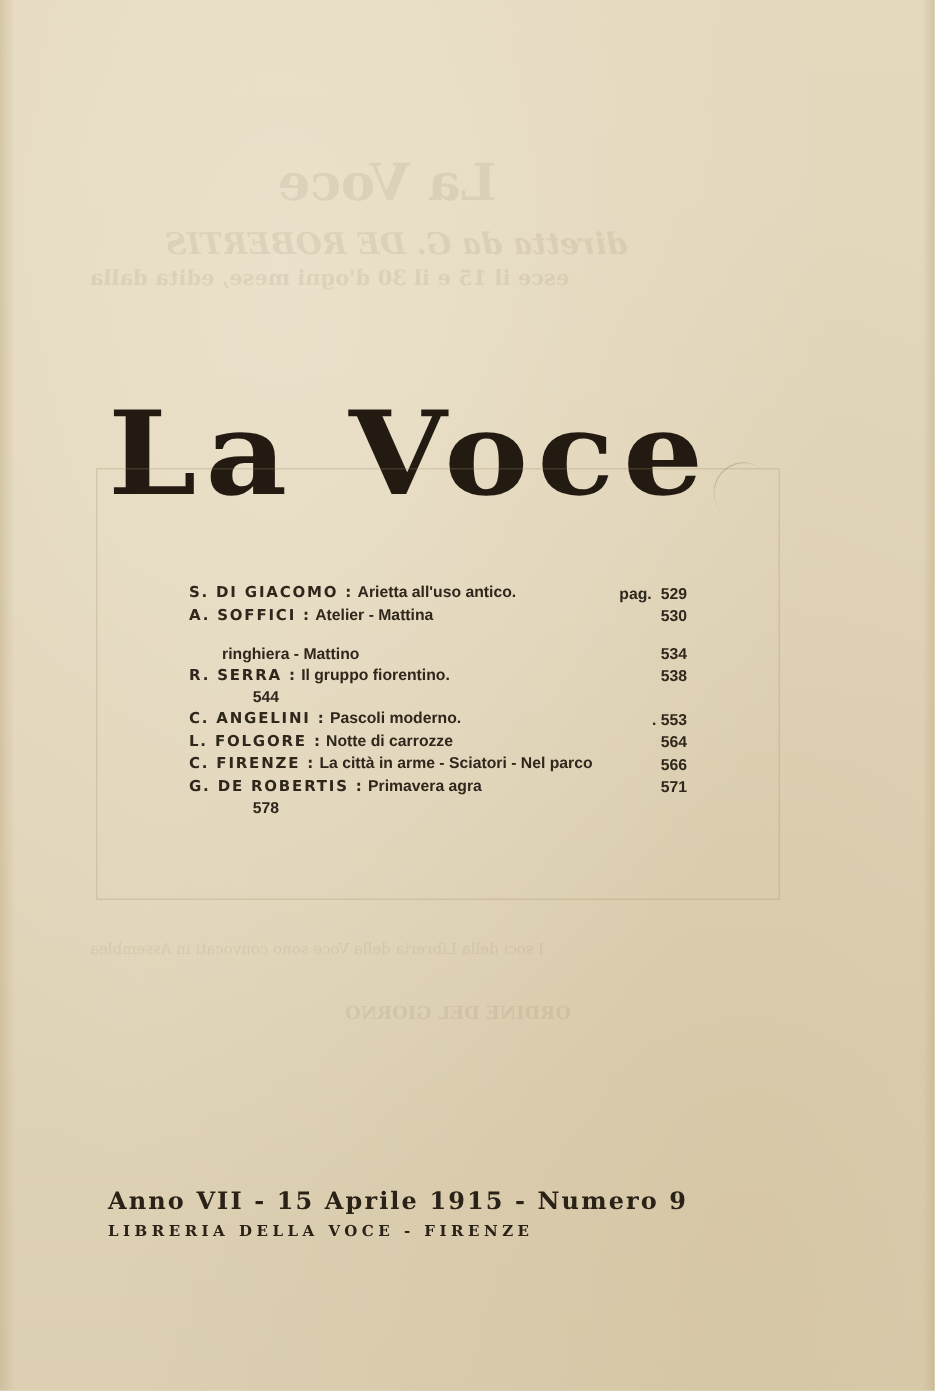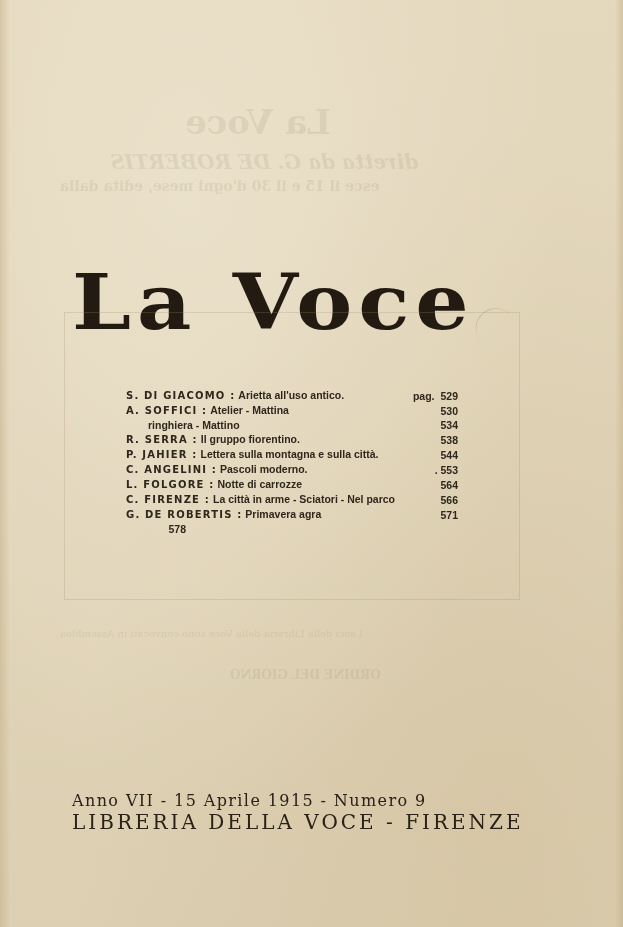--- a/index.html
+++ b/index.html
@@ -45,30 +45,30 @@
 
     .toc {
       position:absolute; left:126px; top:388px; width:332px;
       font-family:"Liberation Sans", sans-serif; font-weight:bold;
       font-size:10.5px; color:#2f261c; line-height:14px;
     }
     .toc-row { display:flex; justify-content:space-between; align-items:flex-end; }
     .toc-left { flex:1; }
     .toc-author { letter-spacing:1.2px; font-family:"DejaVu Sans", sans-serif; font-size:10px; }
     .toc-title { font-family:"Liberation Sans Narrow","Liberation Sans", sans-serif; }
-    .toc-cont { padding-left:22px; }
+    .toc-cont { padding-left:22px;margin-top:11px; }
     .toc-page { width:60px; text-align:right; font-family:"Liberation Sans", sans-serif; }
     .pag-label { margin-right:6px; }
 
     .footer {
       position:absolute; left:72px; top:791px; width:440px;
-      font-family:"DejaVu Serif", serif; font-weight:normal; color:#2a2117;
+      font-family:"DejaVu Serif", serif; font-weight:bold; color:#2a2117;
     }
     .footer-line1 { font-size:16px; letter-spacing:1.4px; white-space:nowrap; line-height:20px; }
-    .footer-line2 { font-size:20px; letter-spacing:3px; white-space:nowrap; line-height:22px; }
+    .footer-line2 { font-size:10px; letter-spacing:3px; white-space:nowrap; line-height:22px; }
 
     .scuff { position:absolute; left:476px; top:308px; width:40px; height:40px; border-top:1px solid rgba(150,130,100,0.35); border-radius:50% 50% 0 0; transform:rotate(-40deg); }
   </style>
 </head>
 <body>
 
 <div class="page">
   <div class="edge-left"></div>
   <div class="edge-right"></div>
 
@@ -94,21 +94,20 @@
     </div>
     <div class="toc-row">
       <div class="toc-left toc-cont"><span class="toc-title">ringhiera - Mattino</span></div>
       <div class="toc-page">534</div>
     </div>
     <div class="toc-row">
       <div class="toc-left"><span class="toc-author">R. SERRA :</span> <span class="toc-title">Il gruppo fiorentino.</span></div>
       <div class="toc-page">538</div>
     </div>
     <div class="toc-row">
-      <div class="toc-left"><span class="toc-author">P. JAHIER :</span> <span class="toc-title">Lettera sulla montagna e sulla città.</span></div>
       <div class="toc-page">544</div>
     </div>
     <div class="toc-row">
       <div class="toc-left"><span class="toc-author">C. ANGELINI :</span> <span class="toc-title">Pascoli moderno.</span></div>
       <div class="toc-page">. 553</div>
     </div>
     <div class="toc-row">
       <div class="toc-left"><span class="toc-author">L. FOLGORE :</span> <span class="toc-title">Notte di carrozze</span></div>
       <div class="toc-page">564</div>
     </div>

